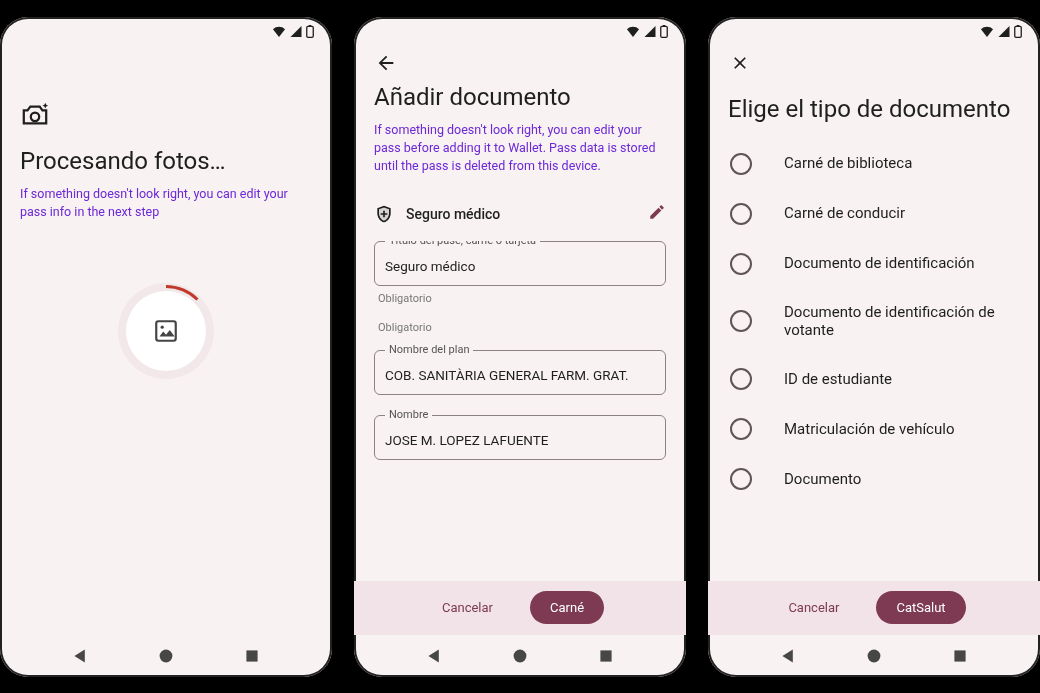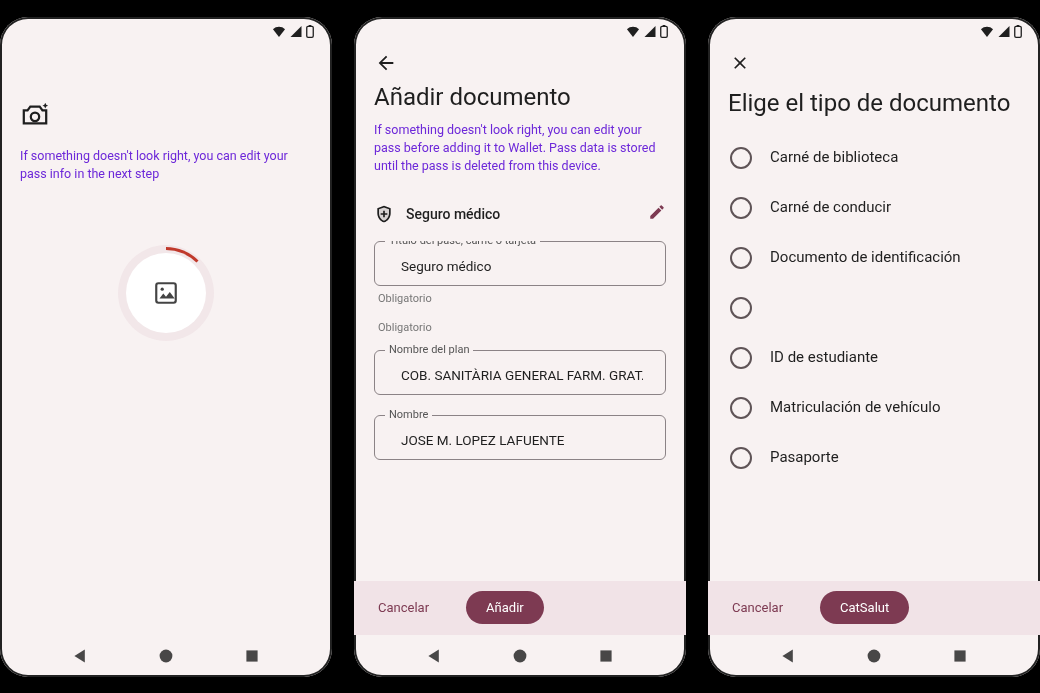--- a/index.html
+++ b/index.html
@@ -12,32 +12,32 @@
   h1{font-size:24px;font-weight:400;margin:8px 0 10px;color:#1f1f1f;letter-spacing:0;}
   .sub{font-size:12.5px;line-height:1.45;color:#6d28d9;margin:0 0 18px;}
   
   .camera-icon{margin-top:54px;margin-bottom:14px;}
   .spinner-wrap{display:flex;justify-content:center;margin-top:70px;}
   .spinner{width:80px;height:80px;border-radius:50%;background:#fff;box-shadow:0 0 0 8px rgba(132,47,73,0.05);display:flex;align-items:center;justify-content:center;position:relative;}
   .spinner::before{content:"";position:absolute;inset:-6px;border-radius:50%;border:3px solid transparent;border-top-color:#c0392b;clip-path:polygon(50% 0,100% 0,100% 30%,50% 30%);}
   
   .detected-row{display:flex;align-items:center;gap:12px;padding:10px 0 16px;border-top:0;}
   .detected-row .label{font-size:14px;font-weight:500;flex:1;}
-  .field{position:relative;border:1px solid #8b8386;border-radius:6px;margin-bottom:6px;padding:14px 24px 10px;}
+  .field{position:relative;border:1px solid #8b8386;border-radius:6px;margin-bottom:6px;padding:14px 8px 10px;}
   .field-label{position:absolute;top:-8px;left:10px;background:#f8f2f2;padding:0 4px;font-size:11px;color:#555;}
   .field input{border:none;background:transparent;width:100%;font-size:13.5px;color:#1f1f1f;outline:none;font-family:inherit;}
   .helper{font-size:11px;color:#777;margin:2px 0 16px 4px;}
   .field-spacer{height:14px;}
   
-  .action-bar{background:#f1e3e7;height:54px;display:flex;align-items:center;justify-content:flex-start;padding:0 18px;gap:31px;}
+  .action-bar{background:#f1e3e7;height:54px;display:flex;align-items:center;justify-content:center;padding:0 18px;gap:31px;}
   .btn-text{font-size:13px;color:#7d3a52;background:none;border:none;cursor:pointer;font-family:inherit;}
   .btn-fill{font-size:13px;color:#fff;background:#7d3a52;border:none;border-radius:20px;padding:9px 20px;cursor:pointer;font-family:inherit;}
   
   .radio-list{margin-top:4px;}
-  .radio-item{display:flex;align-items:center;gap:18px;padding:14px 2px;cursor:pointer;}
+  .radio-item{display:flex;align-items:center;gap:32px;padding:14px 2px;cursor:pointer;}
   .radio-circle{width:18px;height:18px;border:2px solid #5f5457;border-radius:50%;flex-shrink:0;}
   .radio-label{font-size:15px;color:#1f1f1f;line-height:1.25;}
   
   .soft-nav{height:42px;display:flex;justify-content:center;align-items:center;gap:70px;}
   .soft-nav .shape{width:16px;height:16px;opacity:.85;}
 </style>
 </head>
 <body>
 
 <div class="stage">
@@ -56,20 +56,21 @@
         </svg>
     </div>
     <div class="content">
       <div class="camera-icon">
         <svg width="30" height="28" viewBox="0 0 32 30">
             <path fill="none" stroke="#1f1f1f" stroke-width="2.4" d="M4 10h4l3-4h10l3 4h4v14H4z"></path>
             <circle cx="16" cy="17" r="4.5" fill="none" stroke="#1f1f1f" stroke-width="2.4"></circle>
             <path fill="#1f1f1f" d="M27 2l1 2 2 1-2 1-1 2-1-2-2-1 2-1z"></path>
           </svg>
       </div>
+      <h1>Procesando fotos…</h1>
       <p class="sub">If something doesn't look right, you can edit your pass info in the next step</p>
       <div class="spinner-wrap">
         <div class="spinner">
           <svg width="26" height="26" viewBox="0 0 24 24">
               <rect x="3" y="3" width="18" height="18" rx="2" fill="none" stroke="#444" stroke-width="2"></rect>
               <path fill="#444" d="M6 17l3.5-4.5 2.5 3 3.5-4.5L20 17z"></path>
               <circle cx="8.5" cy="8.5" r="1.5" fill="#444"></circle>
             </svg>
         </div>
       </div>
@@ -140,21 +141,21 @@
         <div class="field">
           <span class="field-label">Nombre</span>
           <input value="JOSE M. LOPEZ LAFUENTE" style="">
         </div>
         <div class="field-spacer"></div>
 
       </div>
     </div>
     <div class="action-bar">
       <button class="btn-text">Cancelar</button>
-      <button class="btn-fill">Añadir</button>
+      <button class="btn-fill">Carné</button>
     </div>
     <div class="soft-nav">
       <svg class="shape" viewBox="0 0 20 20">
           <path fill="#2a2a2a" d="M16 2v16L3 10z"></path>
         </svg>
       <svg class="shape" viewBox="0 0 20 20">
           <circle cx="10" cy="10" r="8" fill="#2a2a2a"></circle>
         </svg>
       <svg class="shape" viewBox="0 0 20 20">
           <rect x="3" y="3" width="14" height="14" fill="#2a2a2a"></rect>
@@ -174,48 +175,49 @@
           <rect x="1" y="2" width="10" height="17" rx="2" fill="none" stroke="#1f1f1f" stroke-width="2"></rect>
           <rect x="4" y="0" width="4" height="2" fill="#1f1f1f"></rect>
         </svg>
     </div>
     <div class="content">
       <div class="nav-icon">
         <svg width="20" height="20" viewBox="0 0 24 24">
             <path fill="#1f1f1f" d="M19 6.4L17.6 5 12 10.6 6.4 5 5 6.4 10.6 12 5 17.6 6.4 19 12 13.4 17.6 19 19 17.6 13.4 12z"></path>
           </svg>
       </div>
-      <h1 style="margin-top:14px;margin-bottom:16px;">Elige el tipo de documento</h1>
+      <h1 style="margin-top:20px;margin-bottom:16px;">Elige el tipo de documento</h1>
       <div class="radio-list" id="radio-list">
           <div class="radio-item">
             <span class="radio-circle"></span>
             <span class="radio-label">Carné de biblioteca</span>
           </div>
           <div class="radio-item">
             <span class="radio-circle"></span>
             <span class="radio-label">Carné de conducir</span>
           </div>
           <div class="radio-item">
             <span class="radio-circle"></span>
             <span class="radio-label">Documento de identificación</span>
           </div>
           <div class="radio-item">
             <span class="radio-circle"></span>
+            <span class="radio-label">Documento de identificación de votante</span>
           </div>
           <div class="radio-item">
             <span class="radio-circle"></span>
             <span class="radio-label">ID de estudiante</span>
           </div>
           <div class="radio-item">
             <span class="radio-circle"></span>
             <span class="radio-label">Matriculación de vehículo</span>
           </div>
           <div class="radio-item">
             <span class="radio-circle"></span>
-            <span class="radio-label">Pasaporte</span>
+            <span class="radio-label">Documento</span>
           </div>
         </div>
     </div>
     <div class="action-bar">
       <button class="btn-text">Cancelar</button>
       <button class="btn-fill">CatSalut</button>
     </div>
     <div class="soft-nav">
       <svg class="shape" viewBox="0 0 20 20">
           <path fill="#2a2a2a" d="M16 2v16L3 10z"></path>

